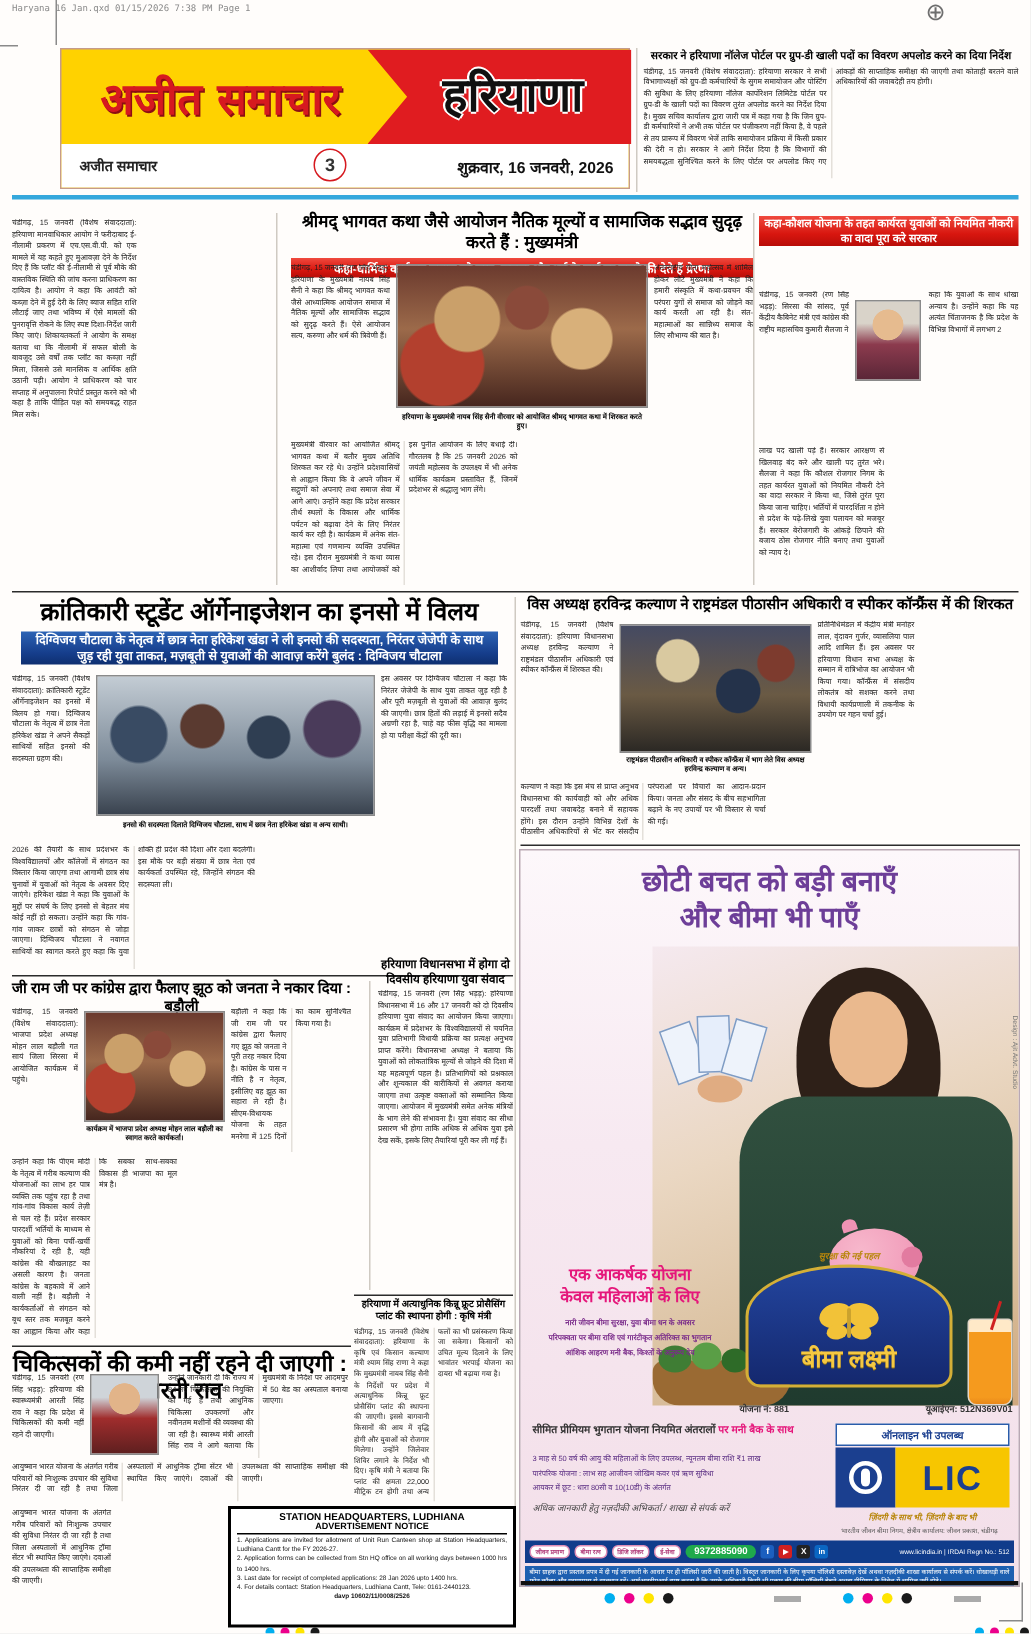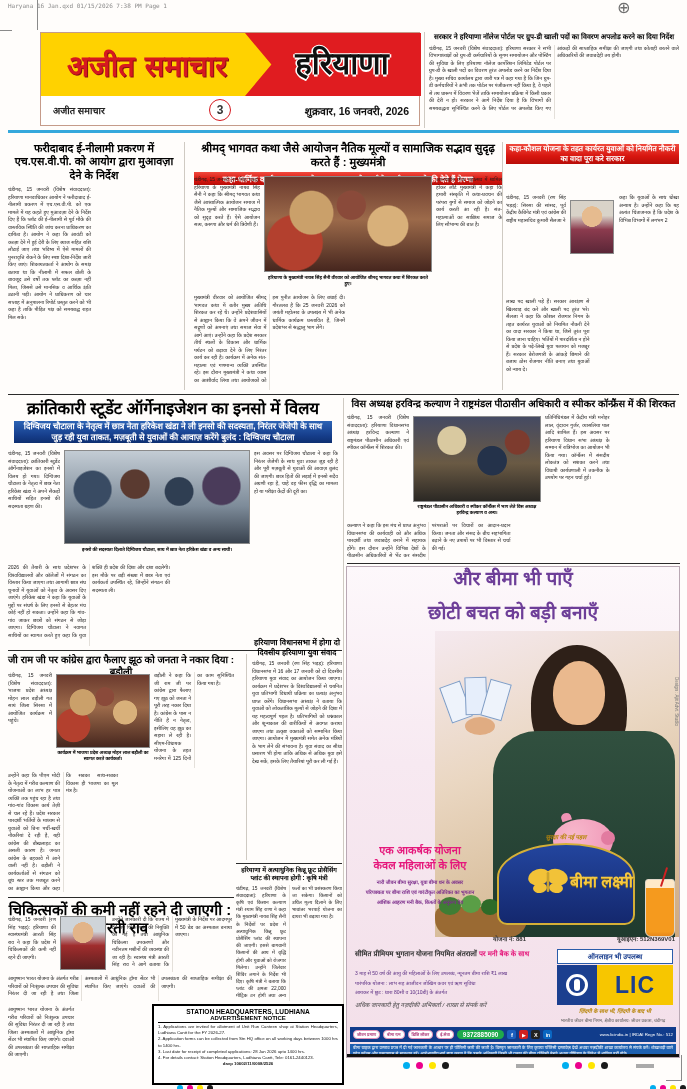--- a/index.html
+++ b/index.html
@@ -50,21 +50,20 @@
 
   <div class="abs" style="left:8px;top:130px;width:671px;height:3px;background:#35a8dc"></div>
   <div class="vr" style="left:424px;top:32px;height:96px"></div>
 
   <div class="abs" style="left:429px;top:33px;width:250px">
     <div class="h" style="font-size:7.1px">सरकार ने हरियाणा नॉलेज पोर्टल पर ग्रुप-डी खाली पदों का विवरण अपलोड करने का दिया निर्देश</div>
     <div class="bd c2" style="width:250px;height:74px;margin-top:3px">चंडीगढ़, 15 जनवरी (विशेष संवाददाता): हरियाणा सरकार ने सभी विभागाध्यक्षों को ग्रुप-डी कर्मचारियों के सुगम समायोजन और पोस्टिंग की सुविधा के लिए हरियाणा नॉलेज कार्पोरेशन लिमिटेड पोर्टल पर ग्रुप-डी के खाली पदों का विवरण तुरंत अपलोड करने का निर्देश दिया है। मुख्य सचिव कार्यालय द्वारा जारी पत्र में कहा गया है कि जिन ग्रुप-डी कर्मचारियों ने अभी तक पोर्टल पर पंजीकरण नहीं किया है, वे पहले से तय प्रारूप में विवरण भेजें ताकि समायोजन प्रक्रिया में किसी प्रकार की देरी न हो। सरकार ने आगे निर्देश दिया है कि विभागों की समयबद्धता सुनिश्चित करने के लिए पोर्टल पर अपलोड किए गए आंकड़ों की साप्ताहिक समीक्षा की जाएगी तथा कोताही बरतने वाले अधिकारियों की जवाबदेही तय होगी।</div>
   </div>
 
   <div class="abs" style="left:8px;top:142px;width:172px">
-    <div class="h" style="font-size:11px">फरीदाबाद ई-नीलामी प्रकरण में एच.एस.वी.पी. को आयोग द्वारा मुआवज़ा देने के निर्देश</div>
     <div class="bd c2" style="width:172px;height:206px;margin-top:4px">चंडीगढ़, 15 जनवरी (विशेष संवाददाता): हरियाणा मानवाधिकार आयोग ने फरीदाबाद ई-नीलामी प्रकरण में एच.एस.वी.पी. को एक मामले में यह कहते हुए मुआवज़ा देने के निर्देश दिए हैं कि प्लॉट की ई-नीलामी से पूर्व मौके की वास्तविक स्थिति की जांच करना प्राधिकरण का दायित्व है। आयोग ने कहा कि आवंटी को कब्ज़ा देने में हुई देरी के लिए ब्याज सहित राशि लौटाई जाए तथा भविष्य में ऐसे मामलों की पुनरावृत्ति रोकने के लिए स्पष्ट दिशा-निर्देश जारी किए जाएं। शिकायतकर्ता ने आयोग के समक्ष बताया था कि नीलामी में सफल बोली के बावजूद उसे वर्षों तक प्लॉट का कब्ज़ा नहीं मिला, जिससे उसे मानसिक व आर्थिक क्षति उठानी पड़ी। आयोग ने प्राधिकरण को चार सप्ताह में अनुपालना रिपोर्ट प्रस्तुत करने को भी कहा है ताकि पीड़ित पक्ष को समयबद्ध राहत मिल सके।</div>
   </div>
   <div class="vr" style="left:184px;top:142px;height:248px"></div>
 
   <div class="abs" style="left:194px;top:142px;width:308px">
     <div class="h" style="font-size:11.3px">श्रीमद् भागवत कथा जैसे आयोजन नैतिक मूल्यों व सामाजिक सद्भाव सुदृढ़ करते हैं : मुख्यमंत्री</div>
     <div class="bnr bnr-red" style="margin-top:2px;height:13px;font-size:8px">कहा-धार्मिक कार्यक्रम समाज को सत्य, करुणा और धर्म के मार्ग पर चलने की देते हैं प्रेरणा</div>
     <div class="abs bd" style="left:0;top:34px;width:66px;height:114px">चंडीगढ़, 15 जनवरी (रण सिंह भड़ड़): हरियाणा के मुख्यमंत्री नायब सिंह सैनी ने कहा कि श्रीमद् भागवत कथा जैसे आध्यात्मिक आयोजन समाज में नैतिक मूल्यों और सामाजिक सद्भाव को सुदृढ़ करते हैं। ऐसे आयोजन सत्य, करुणा और धर्म की त्रिवेणी हैं।</div>
     <div class="ph ph-warm" style="left:70px;top:34px;width:168px;height:96px"></div>
     <div class="abs cap" style="left:70px;top:132px;width:168px">हरियाणा के मुख्यमंत्री नायब सिंह सैनी वीरवार को आयोजित श्रीमद् भागवत कथा में शिरकत करते हुए।</div>
@@ -142,22 +141,22 @@
     <div style="font-size:6px;font-weight:bold;text-align:center;color:#000;border-bottom:1px solid #000;padding-bottom:1px;margin-bottom:1px">ADVERTISEMENT NOTICE</div>
     <div style="font-size:4.3px;line-height:1.45;color:#111;text-align:justify">1. Applications are invited for allotment of Unit Run Canteen shop at Station Headquarters, Ludhiana Cantt for the FY 2026-27.</div>
     <div style="font-size:4.3px;line-height:1.45;color:#111;text-align:justify">2. Application forms can be collected from Stn HQ office on all working days between 1000 hrs to 1400 hrs.</div>
     <div style="font-size:4.3px;line-height:1.45;color:#111;text-align:justify">3. Last date for receipt of completed applications: 28 Jan 2026 upto 1400 hrs.</div>
     <div style="font-size:4.3px;line-height:1.45;color:#111;text-align:justify">4. For details contact: Station Headquarters, Ludhiana Cantt, Tele: 0161-2440123.</div>
     <div style="font-size:4.3px;line-height:1.45;color:#111;text-align:center;font-weight:bold">davp 10602/11/0008/2526</div>
   </div>
 
   <div class="abs" style="left:346px;top:566px;width:334px;height:492px;border:1px solid #b9a8b4;background:linear-gradient(180deg,#fdf8fb 0%,#f7e9f1 40%,#f3dfe9 100%);overflow:hidden">
 
+    <div style="margin-top:10px;text-align:center;font-size:19px;font-weight:800;color:#6d3e98;line-height:1.25">छोटी बचत को बड़ी बनाएँ</div>
     <div style="text-align:center;font-size:19px;font-weight:800;color:#6d3e98;line-height:1.25">और बीमा भी पाएँ</div>
-    <div style="margin-top:10px;text-align:center;font-size:19px;font-weight:800;color:#6d3e98;line-height:1.25">छोटी बचत को बड़ी बनाएँ</div>
 
     <div class="abs" style="left:88px;top:64px;width:246px;height:306px;background:linear-gradient(160deg,#f5e9ef 0%,#ead7c2 40%,#d9bf9d 75%,#cfa87e 100%);overflow:hidden">
       <div class="abs" style="left:96px;top:14px;width:96px;height:122px;background:#2e2018;border-radius:48% 52% 42% 46%"></div>
       <div class="abs" style="left:118px;top:30px;width:52px;height:64px;background:#eab98e;border-radius:50% 50% 46% 46%"></div>
       <div class="abs" style="left:58px;top:100px;width:182px;height:210px;background:linear-gradient(180deg,#31503f,#1f3a2e);border-radius:44px 30px 0 0"></div>
       <div class="abs" style="left:10px;top:52px;width:22px;height:38px;background:#eef3fb;border:1px solid #7f9cc4;transform:rotate(-20deg)"></div>
       <div class="abs" style="left:30px;top:46px;width:22px;height:38px;background:#e6eefb;border:1px solid #7f9cc4;transform:rotate(-2deg)"></div>
       <div class="abs" style="left:50px;top:50px;width:22px;height:38px;background:#eef3fb;border:1px solid #7f9cc4;transform:rotate(16deg)"></div>
       <div class="abs" style="left:30px;top:86px;width:30px;height:18px;background:#e0ac82;border-radius:50%"></div>
       <div class="abs" style="left:118px;top:188px;width:60px;height:44px;background:radial-gradient(circle at 35% 35%,#f7b8cc,#ef93b4);border-radius:50%"></div>
@@ -178,21 +177,21 @@
       <div>केवल महिलाओं के लिए</div>
     </div>
     <div class="abs" style="left:4px;top:310px;width:138px;text-align:center;font-size:5px;font-weight:bold;color:#7b2d8b;line-height:2">
       <div>नारी जीवन बीमा सुरक्षा, युवा बीमा धन के अवसर</div>
       <div>परिपक्वता पर बीमा राशि एवं गारंटीकृत अतिरिक्त का भुगतान</div>
       <div>आंशिक आहरण मनी बैक, किश्तों के अनुरूप देय</div>
     </div>
 
     <div class="abs" style="left:144px;top:266px;width:150px;height:100px">
       <div style="text-align:center;font-size:6px;font-style:italic;font-weight:bold;color:#b8860b">सुरक्षा की नई पहल</div>
-      <div class="abs" style="left:6px;top:10px;width:138px;height:82px;background:linear-gradient(180deg,#23459e,#14286e);border:2px solid #d4af37;border-radius:50% 50% 10px 10px / 42% 42% 10px 10px;display:flex;flex-direction:row;align-items:center;justify-content:flex-end;padding-bottom:7px">
+      <div class="abs" style="left:6px;top:10px;width:138px;height:82px;background:linear-gradient(180deg,#23459e,#14286e);border:2px solid #d4af37;border-radius:50% 50% 10px 10px / 42% 42% 10px 10px;display:flex;flex-direction:column;align-items:center;justify-content:flex-end;padding-bottom:7px">
         <svg width="44" height="26" viewBox="0 0 44 26">
             <g fill="#f2c238">
               <ellipse cx="13" cy="9" rx="11" ry="8" transform="rotate(-18 13 9)"></ellipse>
               <ellipse cx="31" cy="9" rx="11" ry="8" transform="rotate(18 31 9)"></ellipse>
               <ellipse cx="14" cy="20" rx="7" ry="5" transform="rotate(-8 14 20)"></ellipse>
               <ellipse cx="30" cy="20" rx="7" ry="5" transform="rotate(8 30 20)"></ellipse>
               <rect x="20.7" y="4" width="2.6" height="20" rx="1.3" fill="#caa22e"></rect>
             </g>
           </svg>
         <div style="font-size:16px;font-weight:900;color:#f5c842;text-shadow:0 1px 0 #8c6d12">बीमा लक्ष्मी</div>

